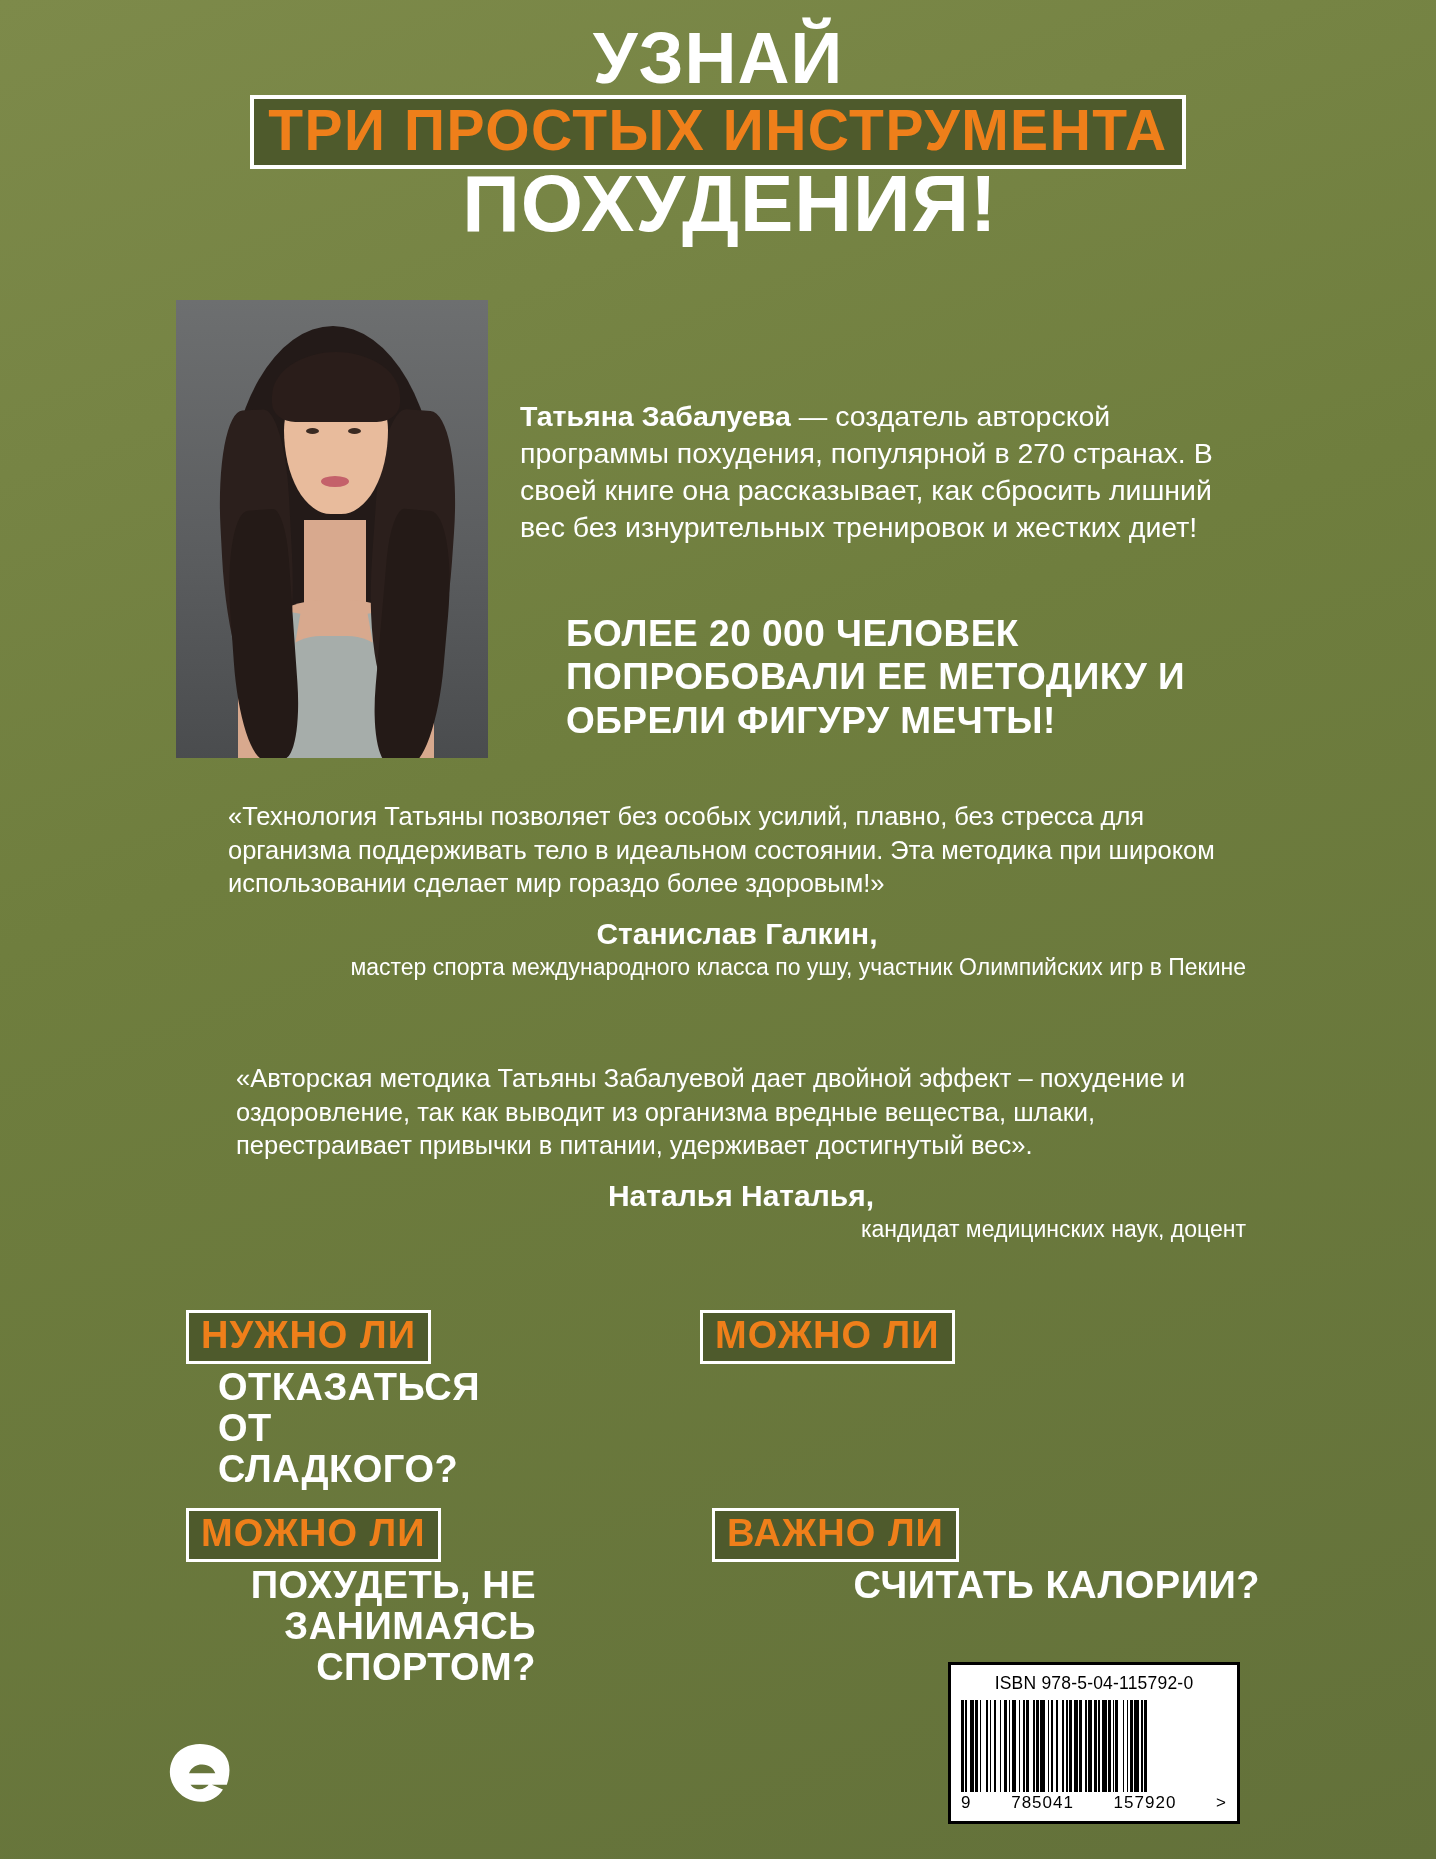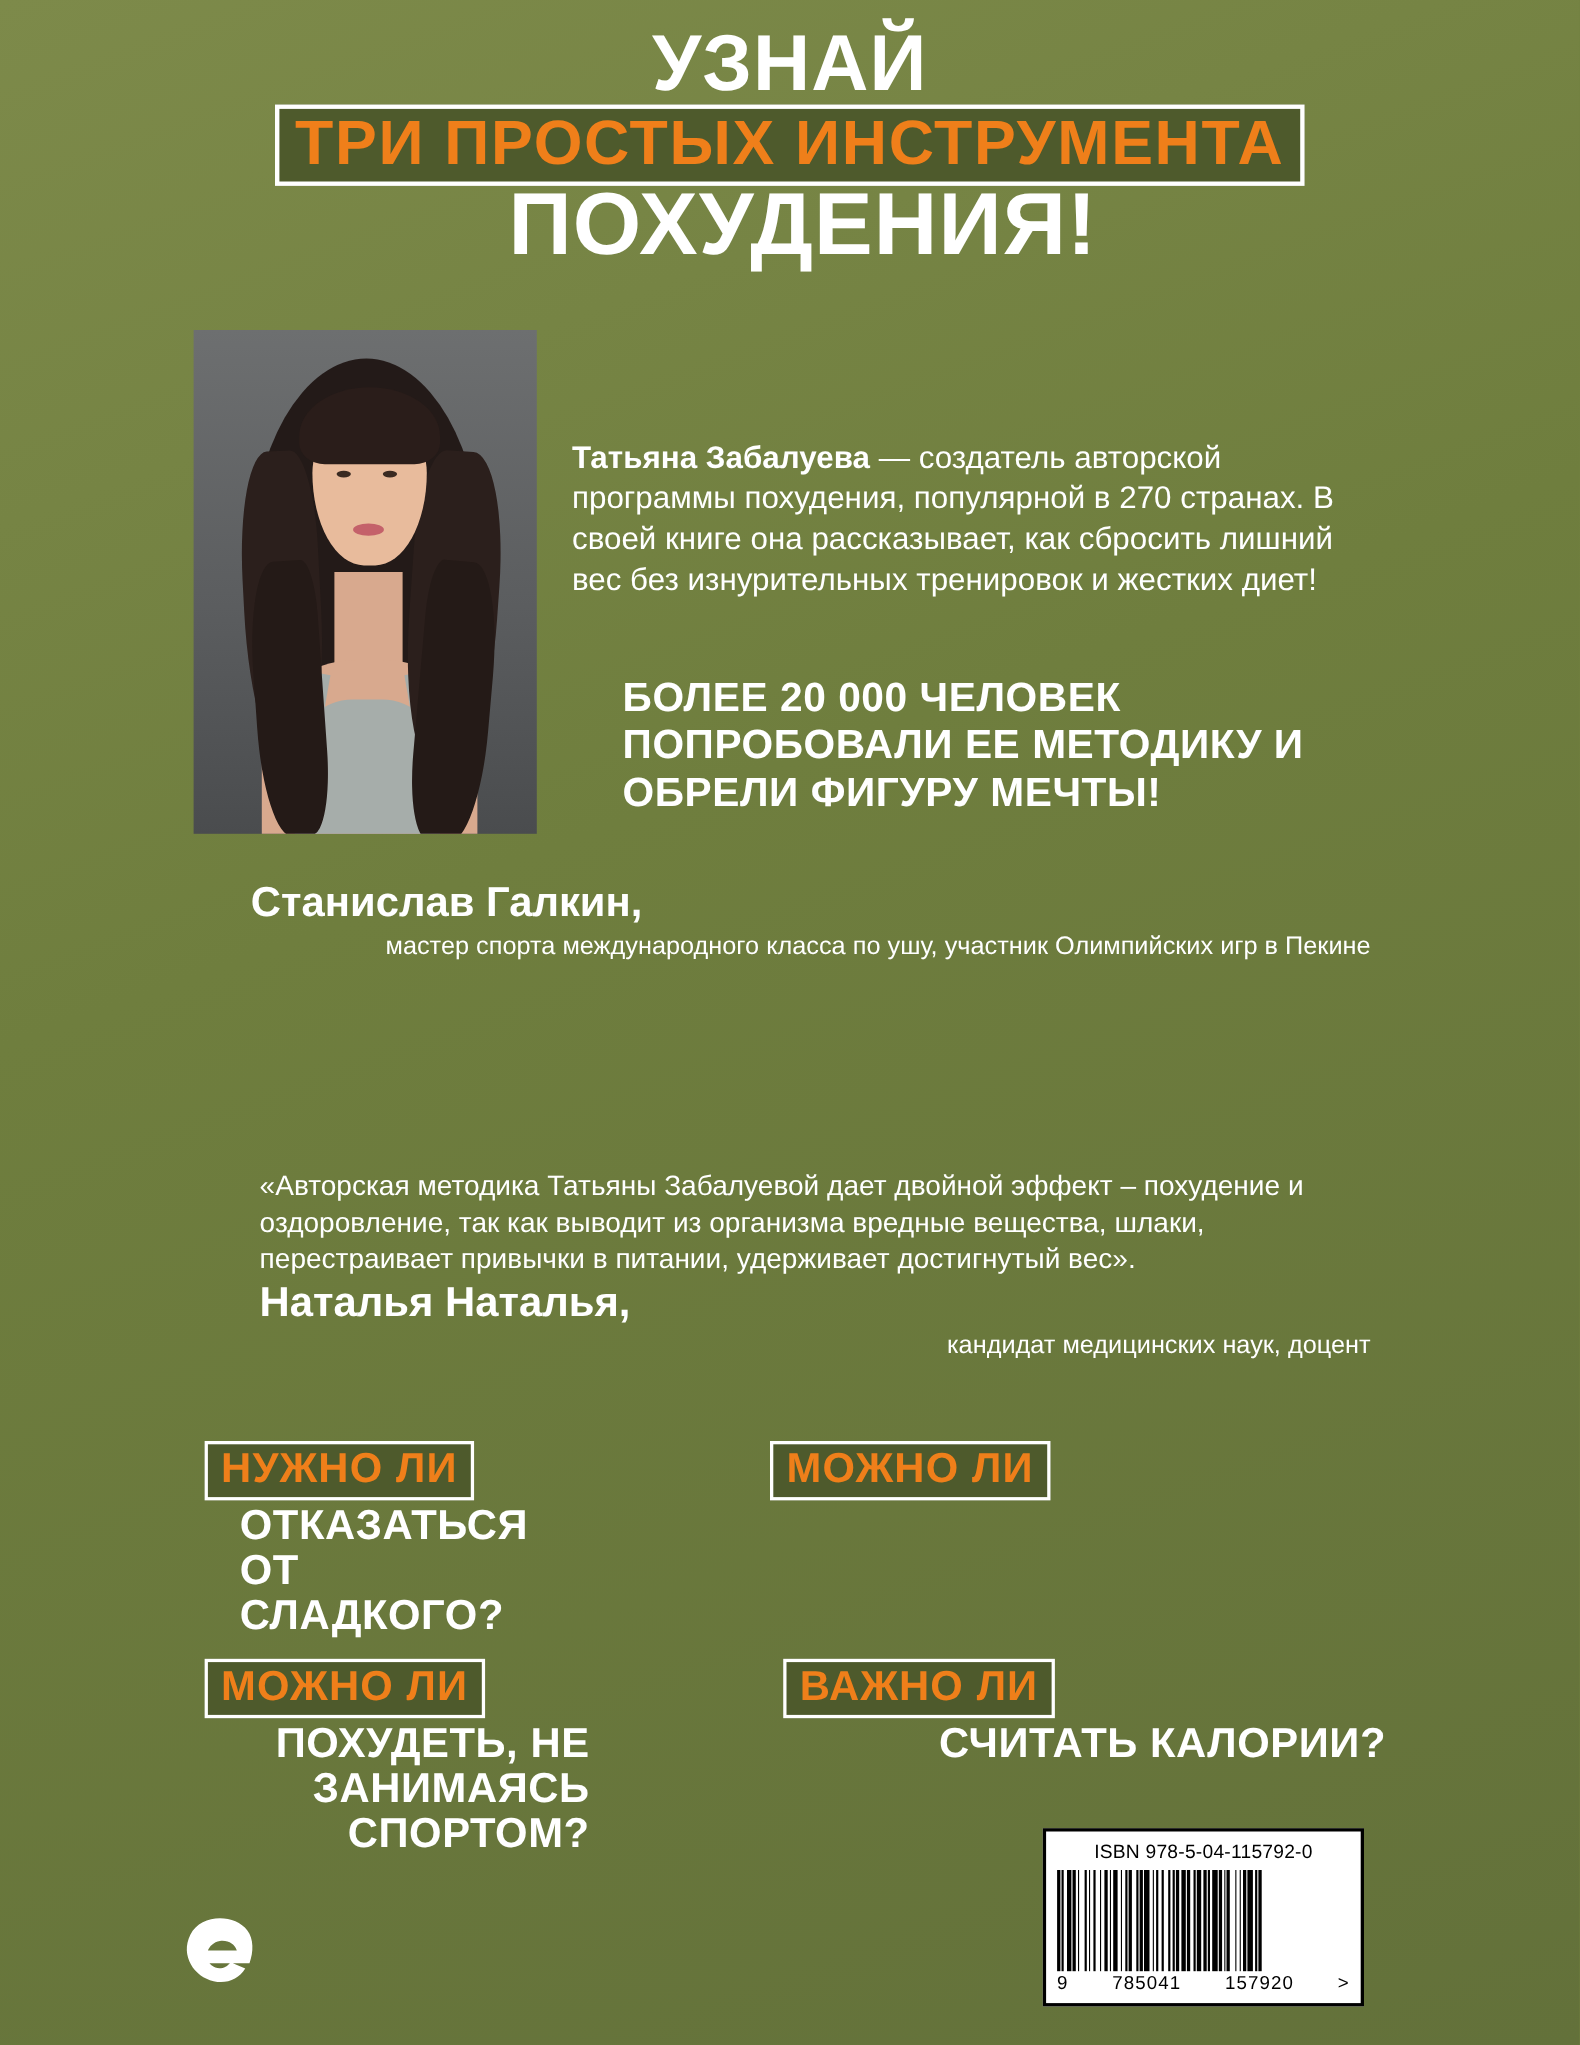--- a/index.html
+++ b/index.html
@@ -239,24 +239,24 @@
   
   .quote {
     position: absolute;
     color: #ffffff;
   }
   .quote .body {
     font-size: 25.5px;
     line-height: 1.32;
   }
   .quote .who {
-    text-align: left;
-    font-size: 38px;
-    font-weight: bold;
-    margin-top: 0;
+    text-align: center;
+    font-size: 30px;
+    font-weight: bold;
+    margin-top: 16px;
   }
   .quote .role {
     text-align: right;
     font-size: 23px;
     line-height: 1.3;
     margin-top: 2px;
   }
   #quote1 { left: 228px; top: 800px; width: 1018px; }
   #quote2 { left: 236px; top: 1062px; width: 1010px; }
 
@@ -376,20 +376,21 @@
     </div>
   </div>
 
   <div class="author-text">
     <b>Татьяна Забалуева</b><span> — создатель авторской программы похудения,  популярной в 270 странах. В своей книге она рассказывает, как сбросить лишний вес без изнурительных тренировок и жестких диет!</span>
   </div>
 
   <div class="author-claim">БОЛЕЕ 20 000 ЧЕЛОВЕК ПОПРОБОВАЛИ ЕЕ МЕТОДИКУ И ОБРЕЛИ ФИГУРУ МЕЧТЫ!</div>
 
   <div class="quote" id="quote1">
+    <div class="body">«Технология Татьяны позволяет без особых усилий, плавно, без стресса для организма поддерживать тело в идеальном состоянии. Эта методика при широком использовании сделает мир гораздо более здоровым!»</div>
     <div class="who">Станислав Галкин,</div>
     <div class="role">мастер спорта международного класса по ушу, участник Олимпийских игр в Пекине</div>
   </div>
 
   <div class="quote" id="quote2">
     <div class="body">«Авторская методика Татьяны Забалуевой дает двойной эффект – похудение и оздоровление, так как выводит из организма вредные вещества, шлаки, перестраивает привычки в питании, удерживает достигнутый вес».</div>
     <div class="who">Наталья Наталья,</div>
     <div class="role">кандидат медицинских наук, доцент</div>
   </div>
 

